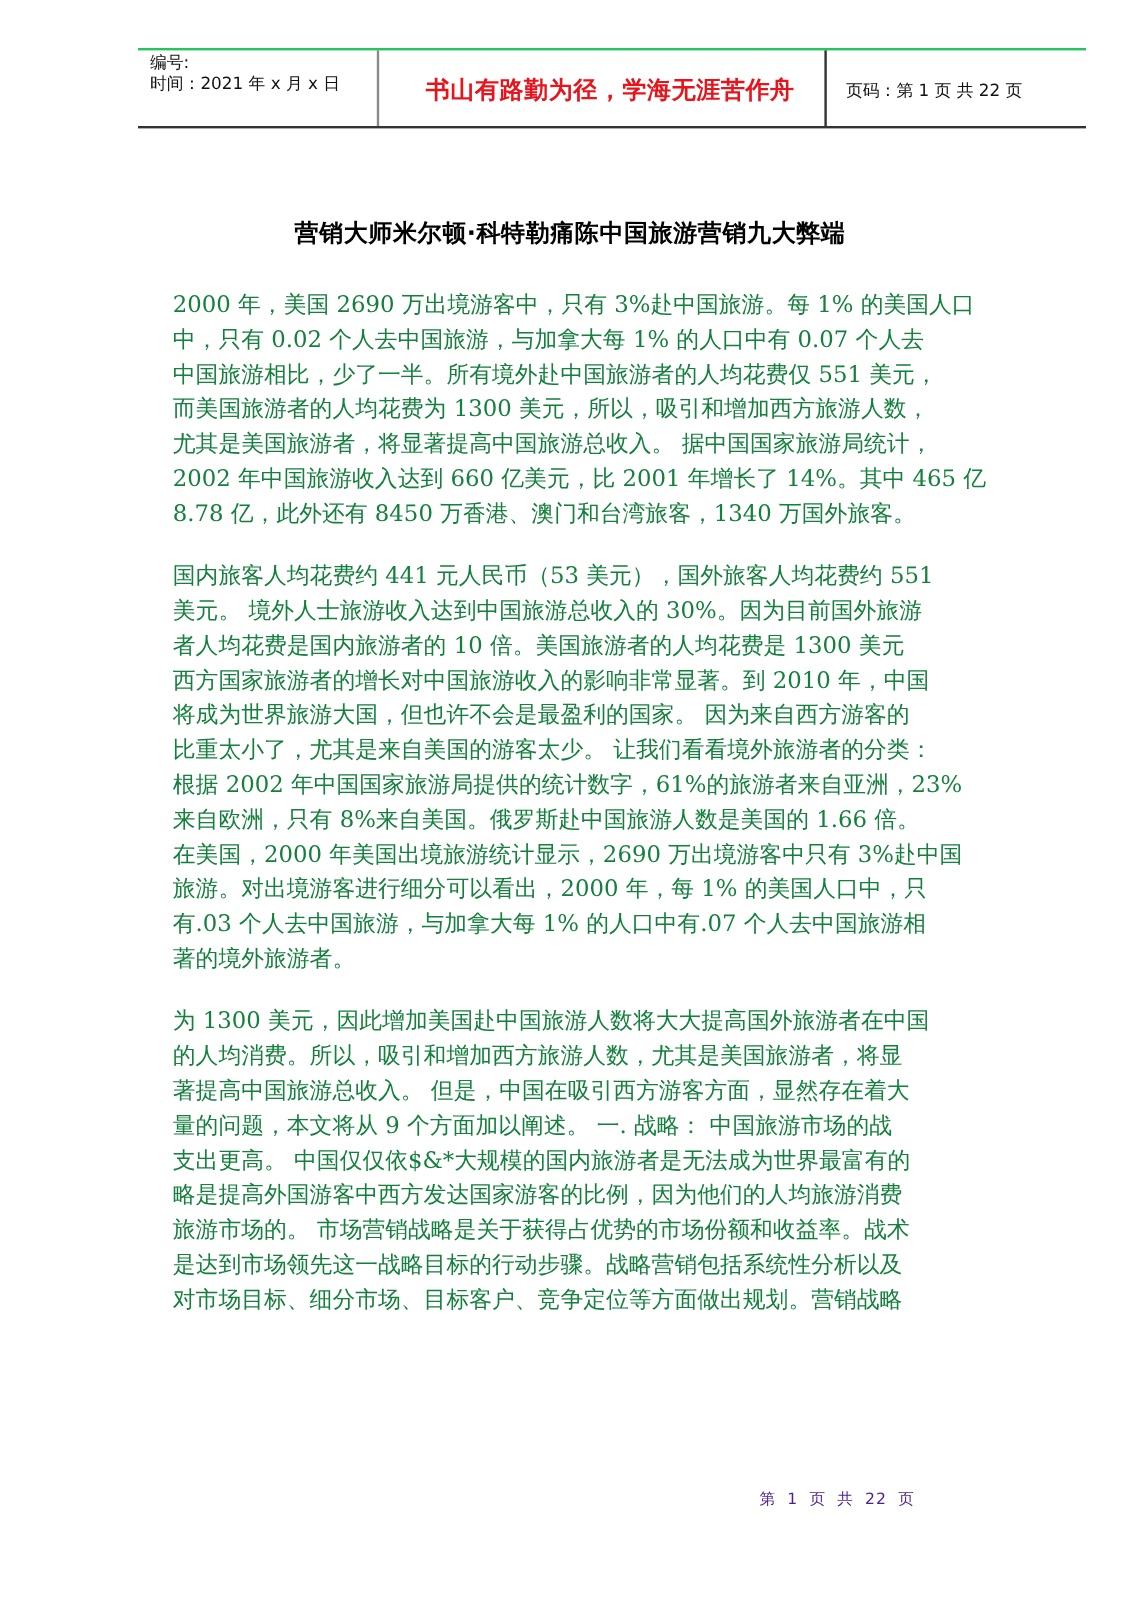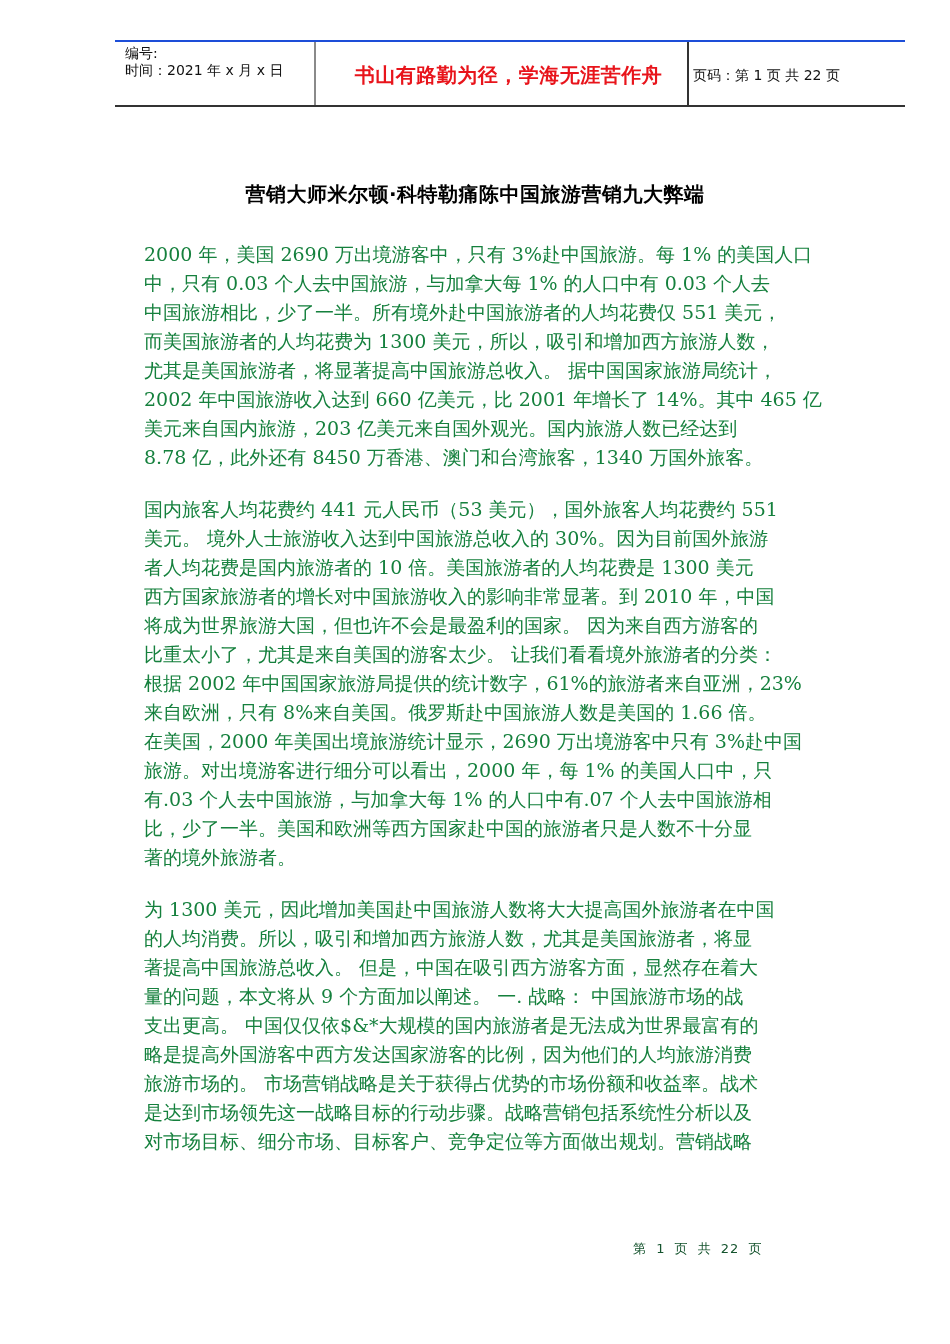--- a/index.html
+++ b/index.html
@@ -13,21 +13,21 @@
       position: relative;
       overflow: hidden;
       color: #000;
     }
     .header-table {
       position: absolute;
       left: 115px;
       top: 40px;
       width: 790px;
       height: 67px;
-      border-top: 2px solid #1d4ed8;
+      border-top: 2px solid #22c55e;
       border-bottom: 2px solid #333333;
       display: flex;
       box-sizing: border-box;
     }
     .header-cell {
       box-sizing: border-box;
       height: 100%;
       position: relative;
     }
     .cell-left {
@@ -52,21 +52,21 @@
       font-family: "DejaVu Sans", sans-serif;
       font-size: 20px;
       font-weight: bold;
       color: #e8141b;
       letter-spacing: 0.5px;
     }
     .cell-right {
       flex: 1;
       display: flex;
       align-items: center;
-      padding-left: 4px;
+      padding-left: 16px;
       padding-top: 4px;
       font-family: "DejaVu Sans", sans-serif;
       font-size: 14px;
       color: #111;
     }
     .title {
       position: absolute;
       left: 0;
       width: 950px;
       top: 165px;
@@ -93,21 +93,21 @@
     }
     .para-gap {
       height: 23px;
     }
     .footer {
       position: absolute;
       left: 633px;
       top: 1240px;
       font-family: "DejaVu Sans", sans-serif;
       font-size: 13px;
-      color: #14532d;
+      color: #4c1d95;
       letter-spacing: 1px;
       word-spacing: 4px;
     }
   </style>
 </head>
 <body>
 
 <div class="header-table">
   <div class="header-cell cell-left">
     <div>编号:</div>
@@ -119,42 +119,40 @@
   <div class="header-cell cell-right">
     <span>页码：第 1 页  共 22 页</span>
   </div>
 </div>
 
 <div class="title">营销大师米尔顿·科特勒痛陈中国旅游营销九大弊端</div>
 
 <div class="body">
   <div>
     <div class="line">2000 年，美国 2690 万出境游客中，只有 3%赴中国旅游。每 1% 的美国人口</div>
-    <div class="line">中，只有 0.03 个人去中国旅游，与加拿大每 1% 的人口中有 0.03 个人去</div>
+    <div class="line">中，只有 0.02 个人去中国旅游，与加拿大每 1% 的人口中有 0.07 个人去</div>
     <div class="line">中国旅游相比，少了一半。所有境外赴中国旅游者的人均花费仅 551 美元，</div>
     <div class="line">而美国旅游者的人均花费为 1300 美元，所以，吸引和增加西方旅游人数，</div>
     <div class="line">尤其是美国旅游者，将显著提高中国旅游总收入。 据中国国家旅游局统计，</div>
     <div class="line">2002 年中国旅游收入达到 660 亿美元，比 2001 年增长了 14%。其中 465 亿</div>
-    <div class="line">美元来自国内旅游，203 亿美元来自国外观光。国内旅游人数已经达到</div>
     <div class="line">8.78 亿，此外还有 8450 万香港、澳门和台湾旅客，1340 万国外旅客。</div>
   </div>
   <div class="para-gap"></div>
   <div>
     <div class="line">国内旅客人均花费约 441 元人民币（53 美元），国外旅客人均花费约 551</div>
     <div class="line">美元。 境外人士旅游收入达到中国旅游总收入的 30%。因为目前国外旅游</div>
     <div class="line">者人均花费是国内旅游者的 10 倍。美国旅游者的人均花费是 1300 美元</div>
     <div class="line">西方国家旅游者的增长对中国旅游收入的影响非常显著。到 2010 年，中国</div>
     <div class="line">将成为世界旅游大国，但也许不会是最盈利的国家。 因为来自西方游客的</div>
     <div class="line">比重太小了，尤其是来自美国的游客太少。 让我们看看境外旅游者的分类：</div>
     <div class="line">根据 2002 年中国国家旅游局提供的统计数字，61%的旅游者来自亚洲，23%</div>
     <div class="line">来自欧洲，只有 8%来自美国。俄罗斯赴中国旅游人数是美国的 1.66 倍。</div>
     <div class="line">在美国，2000 年美国出境旅游统计显示，2690 万出境游客中只有 3%赴中国</div>
     <div class="line">旅游。对出境游客进行细分可以看出，2000 年，每 1% 的美国人口中，只</div>
     <div class="line">有.03 个人去中国旅游，与加拿大每 1% 的人口中有.07 个人去中国旅游相</div>
-    <div class="line">比，少了一半。美国和欧洲等西方国家赴中国的旅游者只是人数不十分显</div>
     <div class="line">著的境外旅游者。</div>
   </div>
   <div class="para-gap"></div>
   <div>
     <div class="line">为 1300 美元，因此增加美国赴中国旅游人数将大大提高国外旅游者在中国</div>
     <div class="line">的人均消费。所以，吸引和增加西方旅游人数，尤其是美国旅游者，将显</div>
     <div class="line">著提高中国旅游总收入。 但是，中国在吸引西方游客方面，显然存在着大</div>
     <div class="line">量的问题，本文将从 9 个方面加以阐述。 一. 战略： 中国旅游市场的战</div>
     <div class="line">支出更高。 中国仅仅依$&amp;*大规模的国内旅游者是无法成为世界最富有的</div>
     <div class="line">略是提高外国游客中西方发达国家游客的比例，因为他们的人均旅游消费</div>

